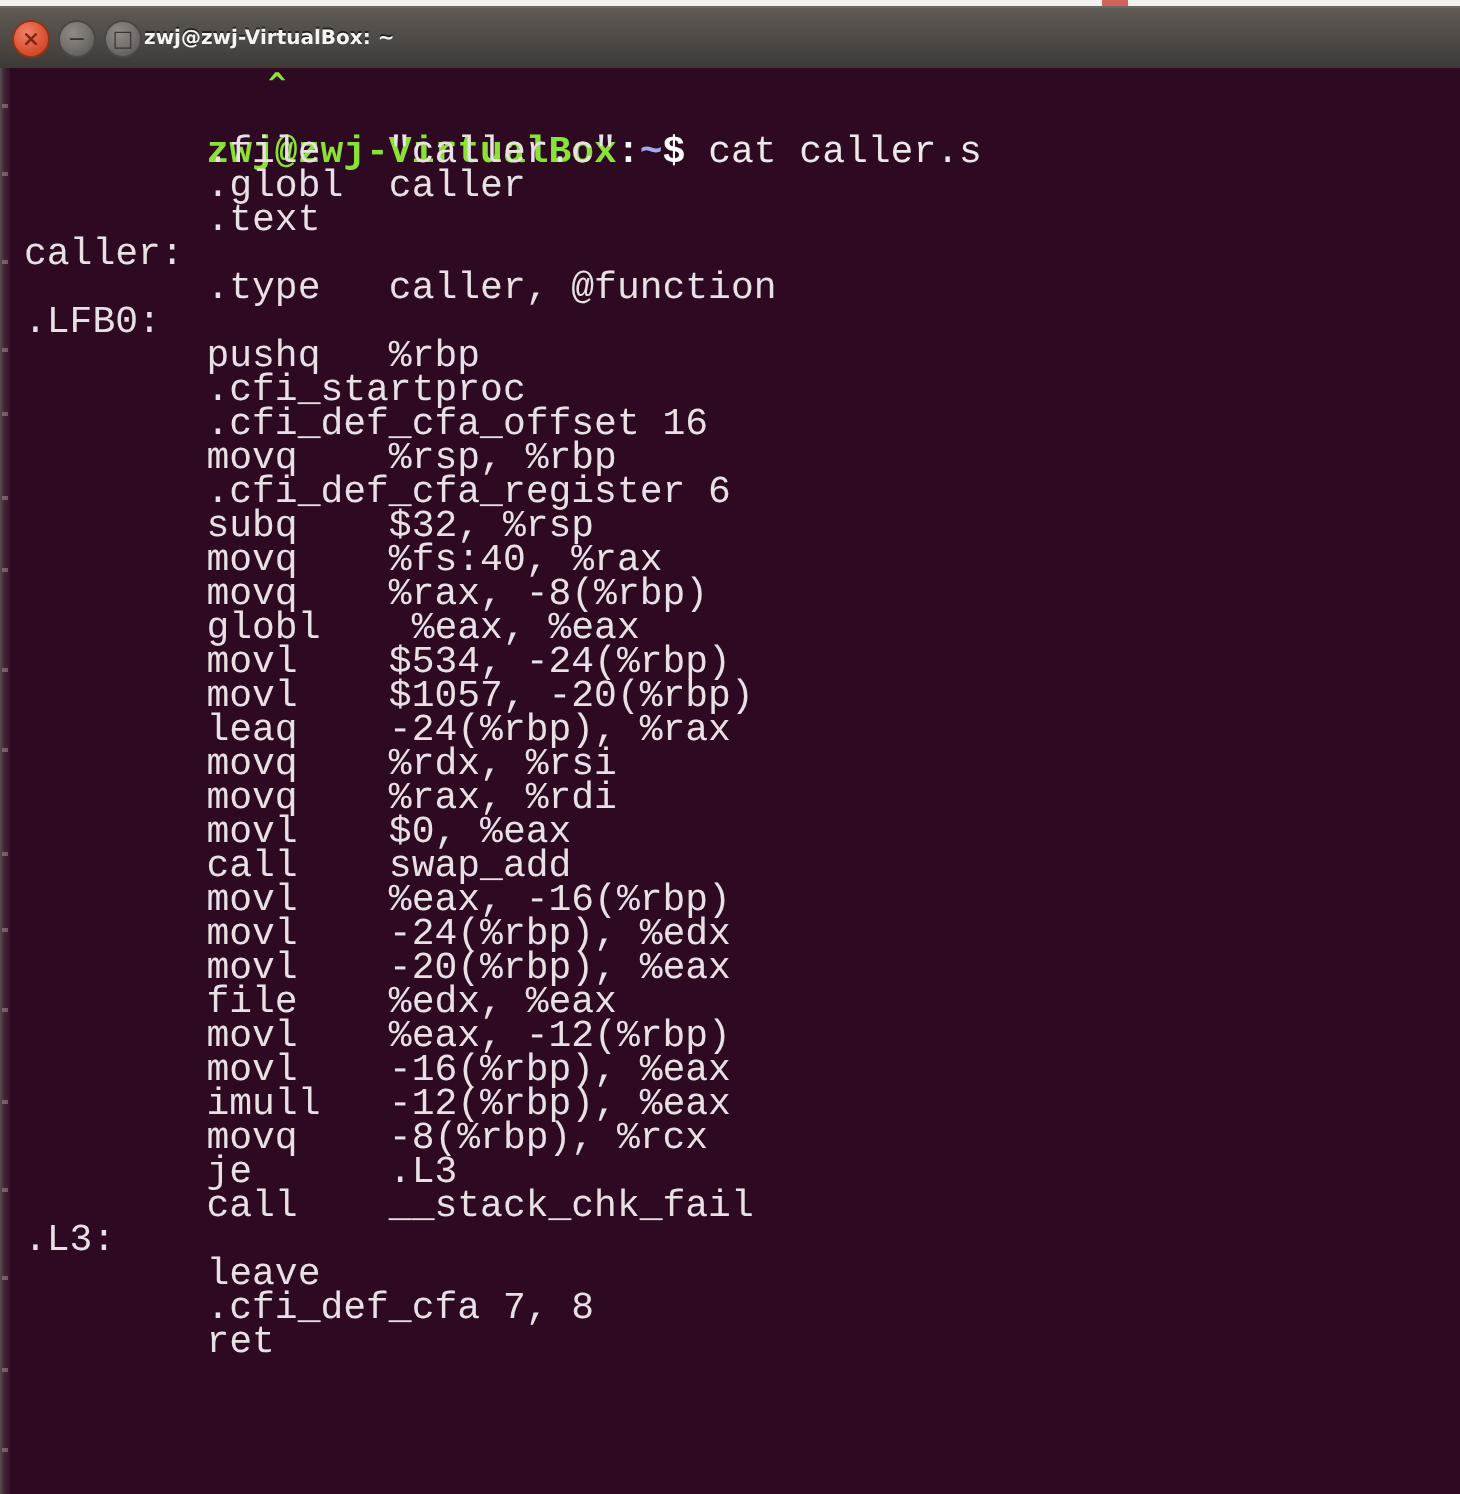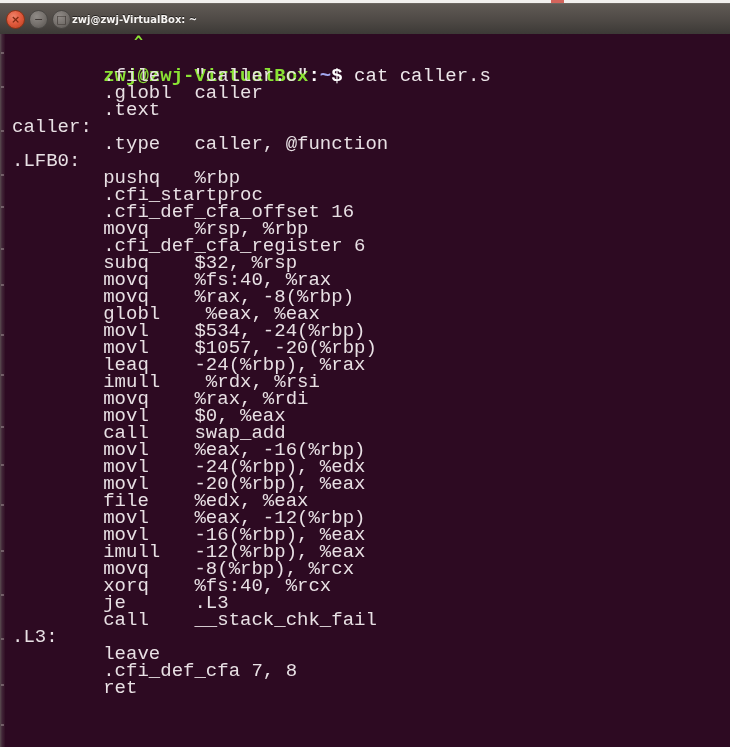--- a/index.html
+++ b/index.html
@@ -221,33 +221,32 @@
           <div class="line">        .cfi_def_cfa_offset 16</div>
           <div class="line">        movq    %rsp, %rbp</div>
           <div class="line">        .cfi_def_cfa_register 6</div>
           <div class="line">        subq    $32, %rsp</div>
           <div class="line">        movq    %fs:40, %rax</div>
           <div class="line">        movq    %rax, -8(%rbp)</div>
           <div class="line">        globl    %eax, %eax</div>
           <div class="line">        movl    $534, -24(%rbp)</div>
           <div class="line">        movl    $1057, -20(%rbp)</div>
           <div class="line">        leaq    -24(%rbp), %rax</div>
-          <div class="line">        imull    %rdx, %rsi</div>
+          <div class="line">        movq    %rdx, %rsi</div>
           <div class="line">        movq    %rax, %rdi</div>
           <div class="line">        movl    $0, %eax</div>
           <div class="line">        call    swap_add</div>
           <div class="line">        movl    %eax, -16(%rbp)</div>
           <div class="line">        movl    -24(%rbp), %edx</div>
           <div class="line">        movl    -20(%rbp), %eax</div>
           <div class="line">        file    %edx, %eax</div>
           <div class="line">        movl    %eax, -12(%rbp)</div>
           <div class="line">        movl    -16(%rbp), %eax</div>
           <div class="line">        imull   -12(%rbp), %eax</div>
           <div class="line">        movq    -8(%rbp), %rcx</div>
-          <div class="line">        xorq    %fs:40, %rcx</div>
           <div class="line">        je      .L3</div>
           <div class="line">        call    __stack_chk_fail</div>
           <div class="line">.L3:</div>
           <div class="line">        leave</div>
           <div class="line">        .cfi_def_cfa 7, 8</div>
           <div class="line">        ret</div>
         </div>
     </div>
   </div>
 

